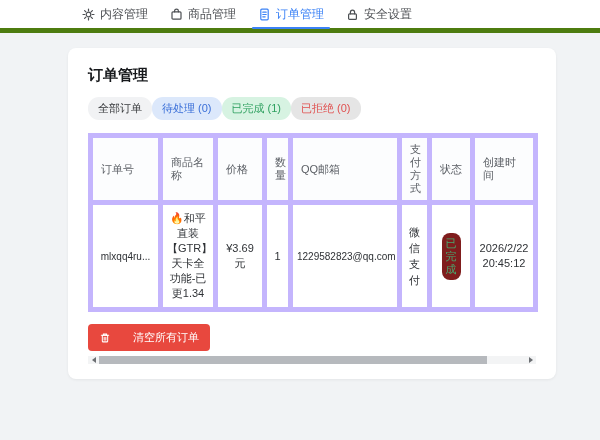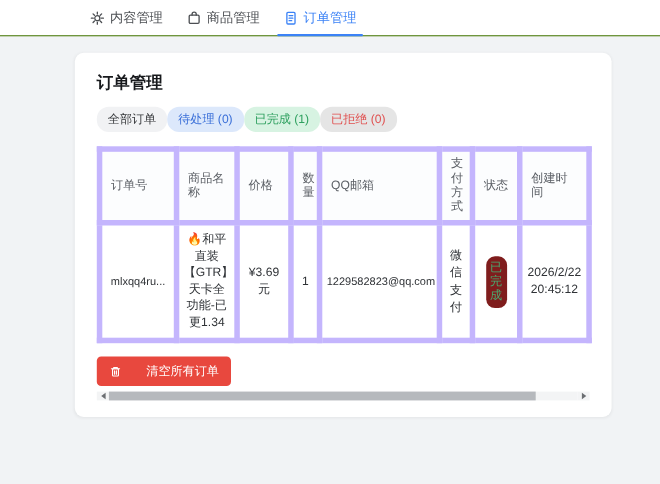--- a/index.html
+++ b/index.html
@@ -4,21 +4,21 @@
 <style>
   html,body{margin:0;padding:0}
   body{
     width:600px;height:440px;overflow:hidden;
     background:#f1f3f5;
     font-family:"Liberation Sans","DejaVu Sans",sans-serif;
     -webkit-font-smoothing:antialiased;
   }
   
   .topbar{
-    height:33px;background:#fff;border-bottom:1px solid #4d7c0f;
+    height:33px;background:#fff;border-bottom:5px solid #4d7c0f;
     display:flex;align-items:stretch;padding-left:76px;gap:10px;
     box-sizing:border-box;
   }
   .tab{
     display:flex;align-items:center;gap:5px;padding:0 6px;
     font-size:12px;color:#4c4f53;position:relative;cursor:pointer;white-space:nowrap;
   }
   .tab.active{color:#3b82f6}
   .tab.active::after{
     content:"";position:absolute;left:0;right:0;bottom:-1px;height:2px;
@@ -90,20 +90,27 @@
     </svg>
     <span>商品管理</span>
   </div>
   <div class="tab active">
     <svg class="ticon" width="13" height="13" viewBox="0 0 13 13" fill="none" stroke="currentColor" stroke-width="1.2" stroke-linecap="round">
       <rect x="2.8" y="1.2" width="7.4" height="10.6" rx="1"></rect>
       <path d="M4.8 4.2h3.4M4.8 6.5h3.4M4.8 8.8h2.4"></path>
     </svg>
     <span>订单管理</span>
   </div>
+  <div class="tab">
+    <svg class="ticon" width="13" height="13" viewBox="0 0 13 13" fill="none" stroke="currentColor" stroke-width="1.2" stroke-linecap="round">
+      <rect x="2.6" y="5.8" width="7.8" height="5.6" rx="1"></rect>
+      <path d="M4.4 5.8V4.2a2.1 2.1 0 0 1 4.2 0v1.6"></path>
+    </svg>
+    <span>安全设置</span>
+  </div>
 </div>
 
 <div class="page">
   <div class="card">
     <h2>订单管理</h2>
 
     <div class="chips">
       <span class="chip chip-all">全部订单</span>
       <span class="chip chip-pending">待处理 (0)</span>
       <span class="chip chip-done">已完成 (1)</span>

